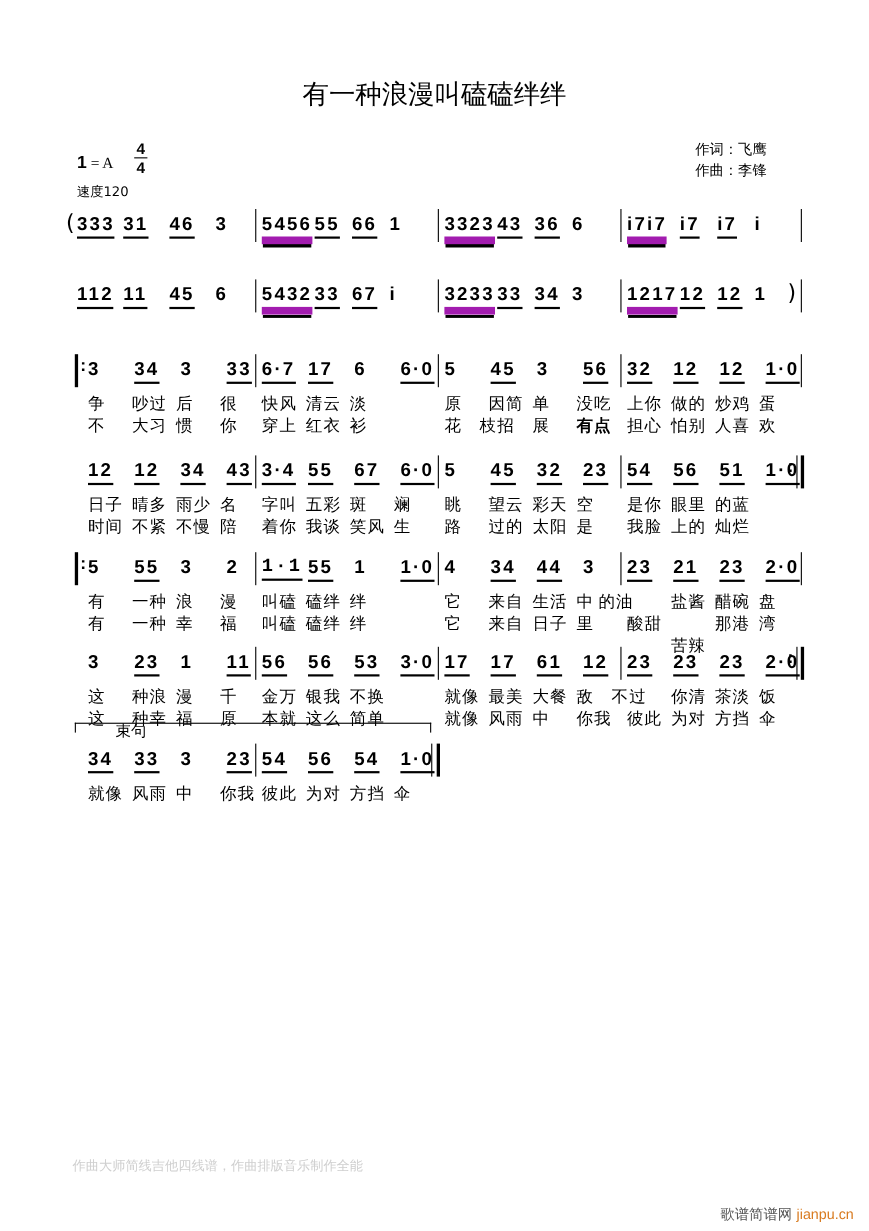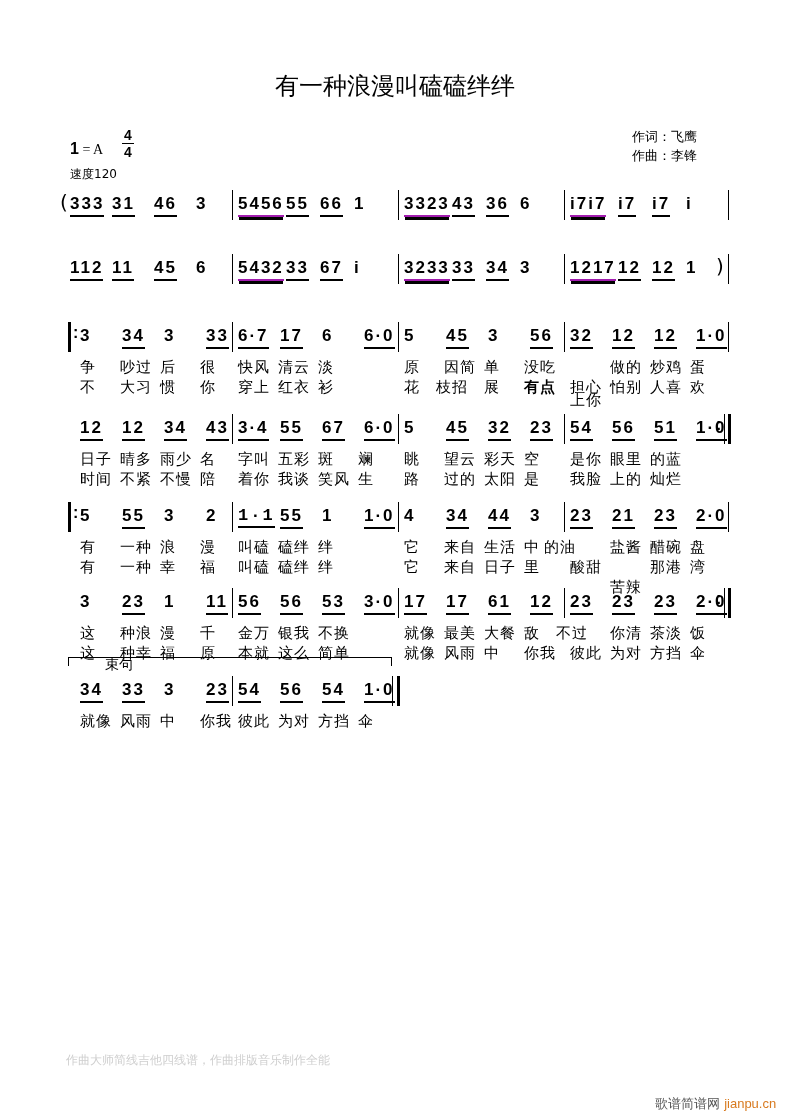--- a/index.html
+++ b/index.html
@@ -8,21 +8,21 @@
   .key { position: absolute; left: 70px; top: 140px; font-size: 14px; font-family: "Liberation Serif", serif; }
   .key b { font-family: "Liberation Sans", sans-serif; font-size: 16px; }
   .timesig { position: absolute; left: 122px; top: 127px; font-family: "Liberation Sans", sans-serif; font-weight: bold; font-size: 14px; text-align: center; line-height: 16px; }
   .timesig .bar { display:block; border-top: 1px solid #000; width: 12px; margin: 0 auto; }
   .tempo { position: absolute; left: 70px; top: 166px; font-size: 12px; }
   .credits { position: absolute; left: 632px; top: 127px; font-size: 13px; line-height: 19px; }
   .row { position: absolute; left: 60px; width: 680px; height: 40px; }
   .barline { position: absolute; width: 1px; background: #000; height: 30px; top: 2px; }
   .group { position: absolute; top: 6px; font-family: "Liberation Sans", sans-serif; font-weight: bold; font-size: 17px; letter-spacing: 2px; }
   .u1 { border-bottom: 2px solid #000; padding-bottom: 1px; }
-  .u2 { border-bottom: 2px solid #a21caf; padding-bottom: 1px; box-shadow: 0 4px 0 -1px #000; }
+  .u2 { border-bottom: 7px solid #a21caf; padding-bottom: 1px; box-shadow: 0 4px 0 -1px #000; }
   .lyr { position: absolute; font-size: 15px; letter-spacing: 1px; white-space: pre; }
   .paren { position: absolute; font-size: 20px; }
   .repeat-start { position: absolute; width: 3px; background: #000; height: 30px; top: 2px; }
   .thin { position: absolute; width: 1px; background: #000; height: 30px; top: 2px; }
   .dots { position: absolute; font-weight: bold; font-size: 16px; top: 4px; font-family: "Liberation Sans", sans-serif; }
   .bracket { position: absolute; left: 68px; top: 657px; width: 322px; height: 8px; border-top: 1px solid #000; border-left: 1px solid #000; border-right: 1px solid #000; }
   .bracket-label { position: absolute; left: 105px; top: 656px; font-size: 14px; }
   .footer { position: absolute; left: 66px; top: 1052px; font-size: 12px; color: #cfcfcf; }
   .watermark { position: absolute; left: 655px; top: 1095px; font-size: 13px; color: #555; }
   .watermark span.url { color: #d87a1f; font-family: "Liberation Sans", sans-serif; }
@@ -121,21 +121,21 @@
     <span class="lyr" style="left: 120px; top: 358px;">吵过</span>
     <span class="lyr" style="left: 160px; top: 358px;">后</span>
     <span class="lyr" style="left: 200px; top: 358px;">很</span>
     <span class="lyr" style="left: 238px; top: 358px;">快风</span>
     <span class="lyr" style="left: 278px; top: 358px;">清云</span>
     <span class="lyr" style="left: 318px; top: 358px;">淡</span>
     <span class="lyr" style="left: 404px; top: 358px;">原</span>
     <span class="lyr" style="left: 444px; top: 358px;">因简</span>
     <span class="lyr" style="left: 484px; top: 358px;">单</span>
     <span class="lyr" style="left: 524px; top: 358px;">没吃</span>
-    <span class="lyr" style="left: 570px; top: 358px; margin-top: 33px;">上你</span>
+    <span class="lyr" style="left: 570px; top: 358px;">上你</span>
     <span class="lyr" style="left: 610px; top: 358px;">做的</span>
     <span class="lyr" style="left: 650px; top: 358px;">炒鸡</span>
     <span class="lyr" style="left: 690px; top: 358px;">蛋</span>
     <span class="lyr" style="left: 80px; top: 378px;">不</span>
     <span class="lyr" style="left: 120px; top: 378px;">大习</span>
     <span class="lyr" style="left: 160px; top: 378px;">惯</span>
     <span class="lyr" style="left: 200px; top: 378px;">你</span>
     <span class="lyr" style="left: 238px; top: 378px;">穿上</span>
     <span class="lyr" style="left: 278px; top: 378px;">红衣</span>
     <span class="lyr" style="left: 318px; top: 378px;">衫</span>

